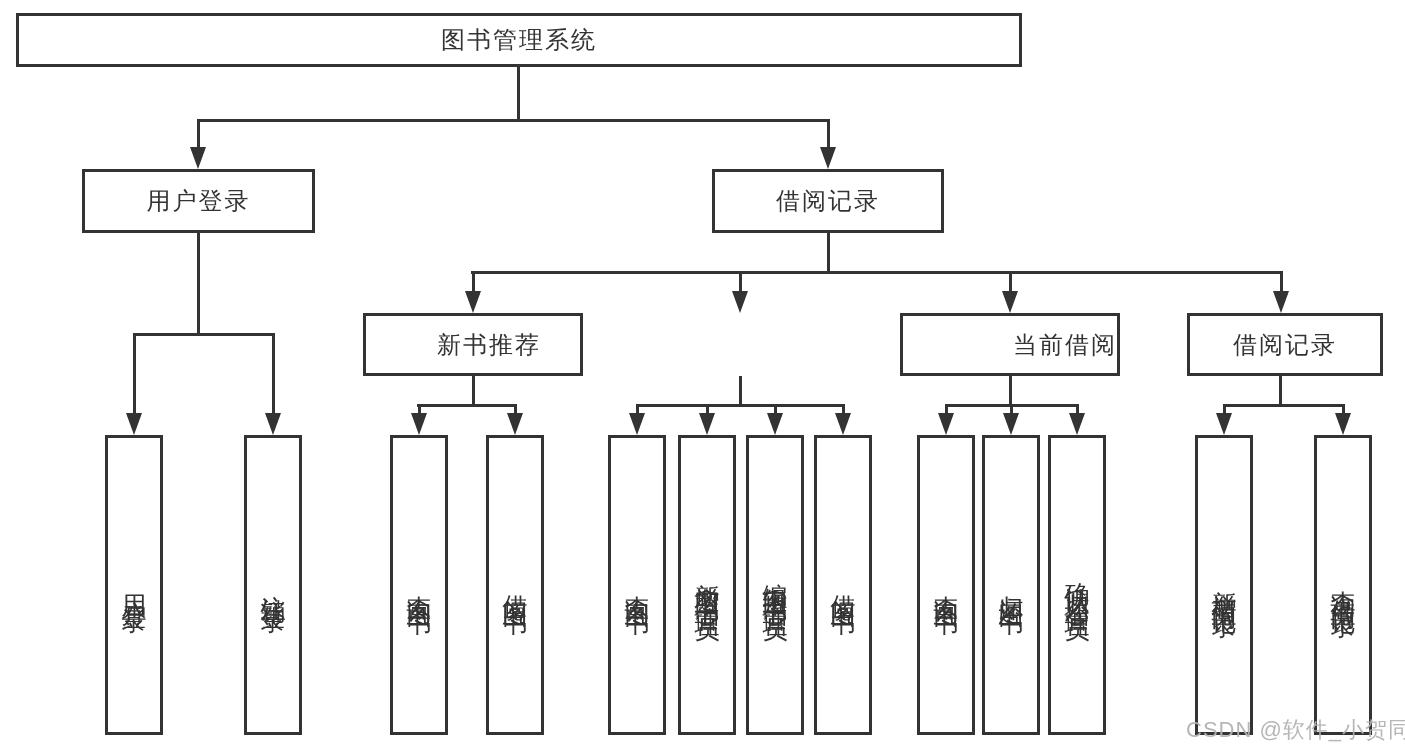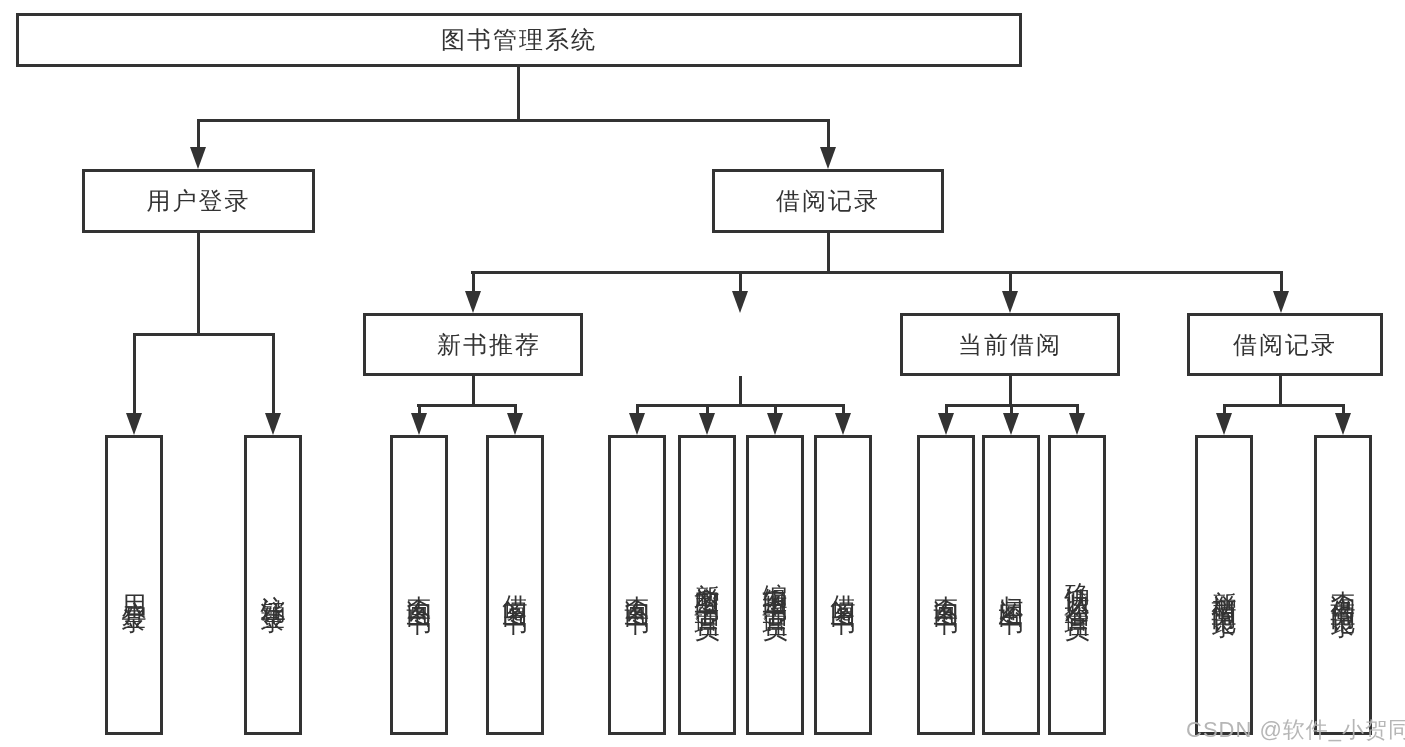--- a/index.html
+++ b/index.html
@@ -70,21 +70,21 @@
   <div class="vl" style="left:739px;top:271px;height:22px;"></div>
   <div class="ah" style="left:732px;top:291px;"></div>
   <div class="vl" style="left:1009px;top:271px;height:22px;"></div>
   <div class="ah" style="left:1002px;top:291px;"></div>
   <div class="vl" style="left:1280px;top:271px;height:22px;"></div>
   <div class="ah" style="left:1273px;top:291px;"></div>
 
   <div class="bx hbx" style="left:363px;top:313px;width:220px;height:63px;padding-left:32px;">
     <span>新书推荐</span>
   </div>
-  <div class="bx hbx" style="left:900px;top:313px;width:220px;height:63px;">
+  <div class="bx hbx" style="left:900px;top:313px;width:220px;height:63px;justify-content:flex-end;">
     <span>当前借阅</span>
   </div>
   <div class="bx hbx" style="left:1187px;top:313px;width:196px;height:63px;">
     <span>借阅记录</span>
   </div>
 
   <div class="vl" style="left:472px;top:376px;height:30px;"></div>
   <div class="hl" style="left:417px;top:404px;width:100px;"></div>
   <div class="vl" style="left:739px;top:376px;height:30px;"></div>
   <div class="hl" style="left:636px;top:404px;width:208px;"></div>

